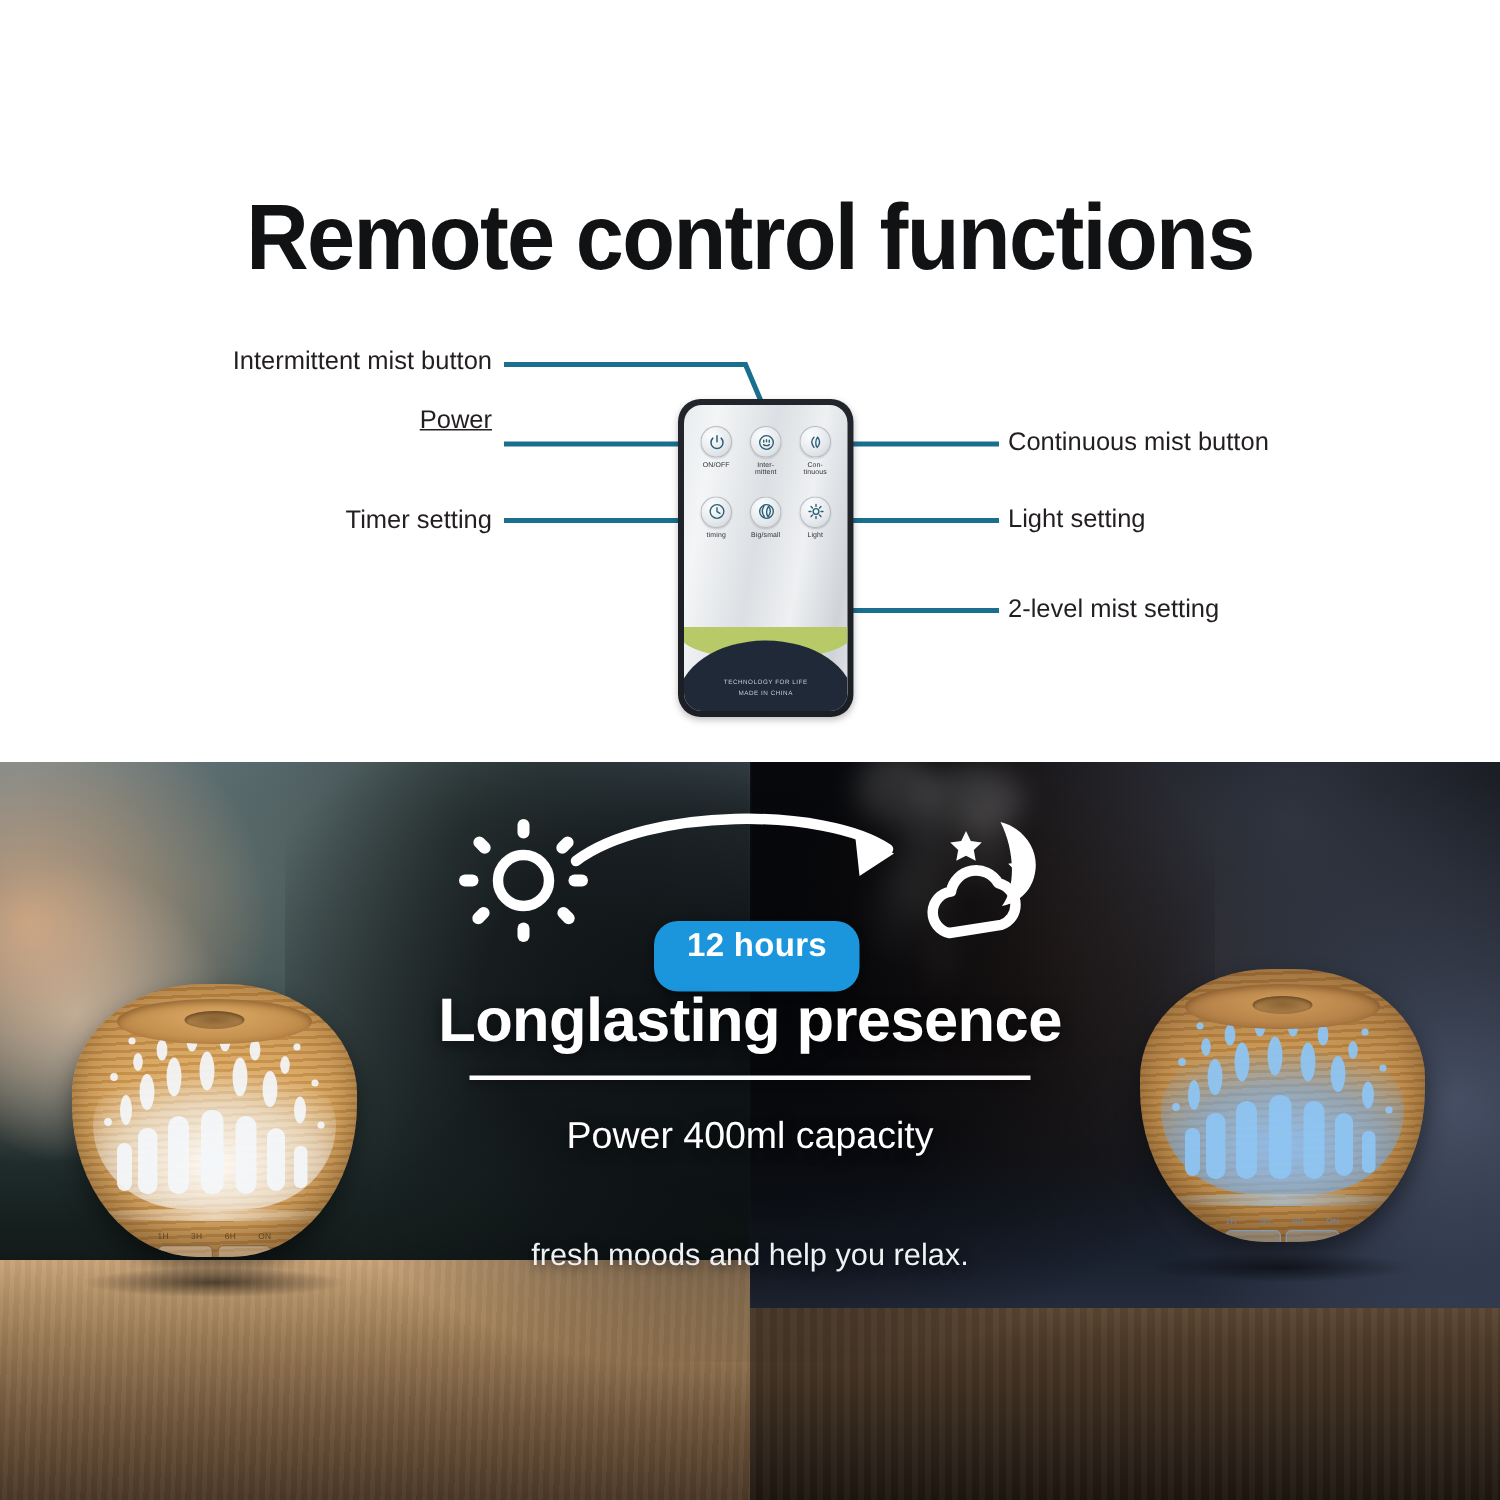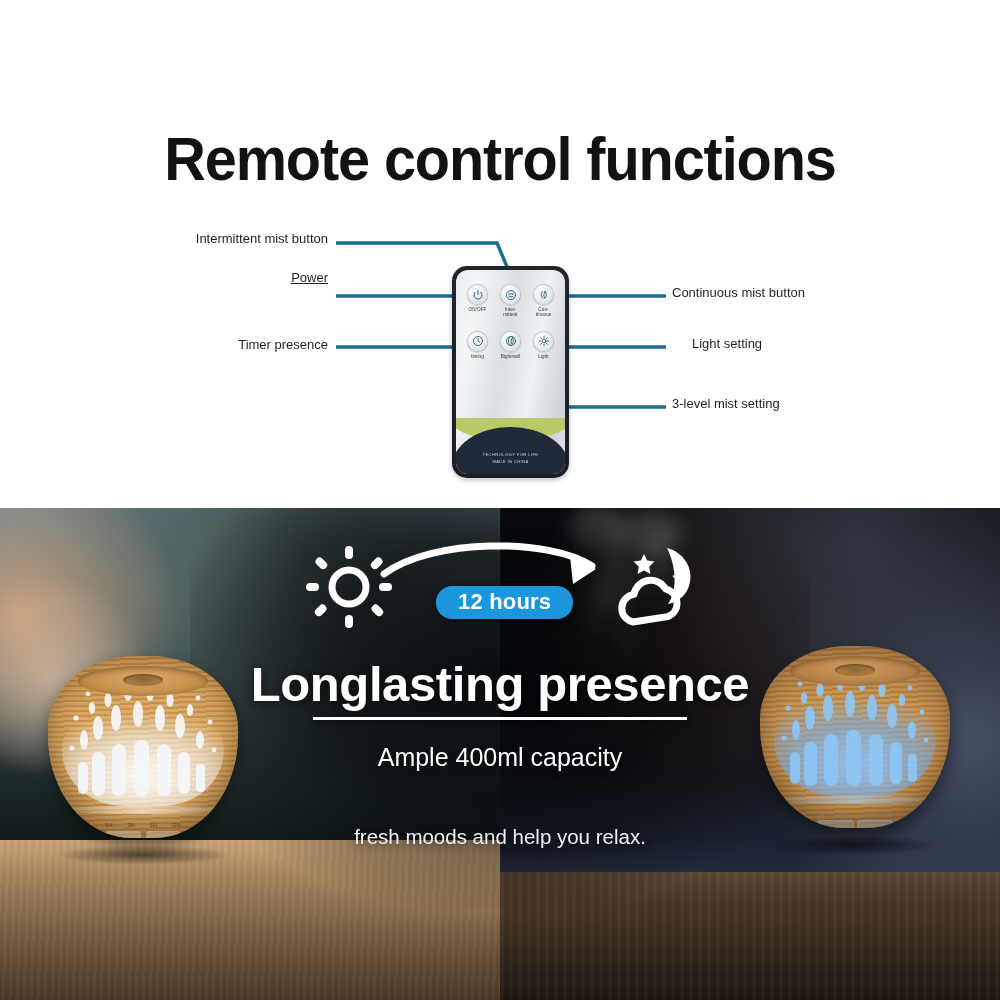--- a/index.html
+++ b/index.html
@@ -18,32 +18,32 @@
     position:absolute;left:0;top:128px;width:1000px;text-align:center;
     font-family:"Liberation Sans","DejaVu Sans",sans-serif;
     font-weight:bold;font-size:62px;letter-spacing:-1.2px;
     color:#111214;line-height:1;
     transform:scaleX(0.93);transform-origin:50% 50%;
     white-space:nowrap;
   }
 
   
   .callout-label{
-    position:absolute;font-size:13px;color:#231f20;
+    position:absolute;font-size:17px;color:#231f20;
     font-family:"Liberation Sans","DejaVu Sans",sans-serif;
     white-space:nowrap;line-height:1;font-weight:400;
   }
   .label-left{text-align:right;}
   .label-right{text-align:left;}
 
   #label-intermittent{right:672px;top:232px;}
   #label-power{right:672px;top:271px;text-decoration:underline;}
   #label-timer{right:672px;top:338px;}
   #label-continuous{left:672px;top:286px;}
-  #label-light{left:672px;top:337px;margin-left:20px;}
+  #label-light{left:672px;top:337px;}
   #label-twolevel{left:672px;top:397px;}
 
   
   #callout-svg{position:absolute;left:0;top:0;width:1000px;height:508px;}
 
   
   #remote{
     position:absolute;left:452px;top:266px;width:117px;height:212px;
     border-radius:15px;
     background:linear-gradient(180deg,#22262c 0%,#1b1f24 100%);
@@ -194,31 +194,31 @@
     background:#6d4c24;opacity:.85;
   }
   .diff-shadow{
     position:absolute;left:6px;bottom:-10px;width:178px;height:20px;border-radius:50%;
     background:radial-gradient(ellipse at 50% 50%,rgba(0,0,0,.55) 0%,rgba(0,0,0,0) 70%);
   }
   #sun-icon{position:absolute;left:306px;top:546px;}
   #moon-icon{position:absolute;left:611px;top:540px;}
   #arrow-svg{position:absolute;left:380px;top:540px;}
   #hours-badge{
-    position:absolute;left:436px;top:586px;
+    position:absolute;left:436px;top:614px;
     background:#1b96dd;color:#ffffff;border-radius:16px;
-    padding:5px 22px 6px;font-size:22px;font-weight:bold;line-height:1;
+    padding:5px 22px 20px;font-size:22px;font-weight:bold;line-height:1;
     letter-spacing:.2px;font-family:"Liberation Sans","DejaVu Sans",sans-serif;
     box-shadow:0 2px 6px rgba(0,0,0,.45);
   }
 
   
   #headline{
     position:absolute;left:0;top:660px;width:1000px;text-align:center;
-    color:#ffffff;font-weight:bold;font-size:49px;letter-spacing:-.4px;line-height:1;
+    color:#ffffff;font-weight:bold;font-size:41px;letter-spacing:-.4px;line-height:1;
     font-family:"Liberation Sans","DejaVu Sans",sans-serif;
     text-shadow:0 2px 10px rgba(0,0,0,.65);
   }
   #headline-rule{
     position:absolute;left:313px;top:717px;width:374px;height:2.5px;background:#ffffff;
     box-shadow:0 1px 6px rgba(0,0,0,.5);
   }
   #subhead{
     position:absolute;left:0;top:745px;width:1000px;text-align:center;
     color:#ffffff;font-size:25px;line-height:1;font-weight:400;
@@ -261,25 +261,25 @@
         <circle cx="465" cy="296" r="5"></circle>
         <circle cx="465" cy="347" r="5"></circle>
         <circle cx="556" cy="296" r="5"></circle>
         <circle cx="556" cy="347" r="5"></circle>
         <circle cx="508" cy="360" r="5"></circle>
       </g>
     </svg>
 
     <div class="callout-label label-left" id="label-intermittent">Intermittent mist button</div>
     <div class="callout-label label-left" id="label-power">Power</div>
-    <div class="callout-label label-left" id="label-timer">Timer presence</div>
+    <div class="callout-label label-left" id="label-timer">Timer setting</div>
 
     <div class="callout-label label-right" id="label-continuous">Continuous mist button</div>
     <div class="callout-label label-right" id="label-light">Light setting</div>
-    <div class="callout-label label-right" id="label-twolevel">3-level mist setting</div>
+    <div class="callout-label label-right" id="label-twolevel">2-level mist setting</div>
 
     <div id="remote">
       <div id="remote-face">
 
         <div id="btn-grid">
 
           <div class="btn-row row1">
             <div class="btn-cell">
               <div class="btn-circle">
                 <svg width="12" height="12" viewBox="0 0 24 24" fill="none" stroke="#2b5f78" stroke-width="2" stroke-linecap="round">
@@ -536,19 +536,19 @@
         <path d="M56 8 C72 12 82 27 79 42 C77 54 68 62 57 64 C66 52 66 28 56 8 Z"></path>
         <path d="M33 14 l3.2 6.6 7.3 1 -5.3 5.1 1.3 7.2 -6.5 -3.4 -6.5 3.4 1.3 -7.2 -5.3 -5.1 7.3 -1 Z"></path>
         <path d="M69 30 l2.4 5 5.5 .8 -4 3.9 .9 5.4 -4.8 -2.6 -4.9 2.6 1 -5.4 -4 -3.9 5.5 -.8 Z"></path>
       </g>
       <path d="M22 82 a14 14 0 0 1 1 -27.6 a17 17 0 0 1 31.5 -5.6 a15 15 0 0 1 11.5 14.6 a14 14 0 0 1 -9.5 13.2 z" fill="none" stroke="#ffffff" stroke-width="7" stroke-linejoin="round"></path>
     </svg>
   </div>
 
   <div id="headline">Longlasting presence</div>
   <div id="headline-rule"></div>
-  <div id="subhead">Ample 400ml capacity</div>
+  <div id="subhead">Power 400ml capacity</div>
   <div id="body-text">
     <br>
     <span>fresh moods and help you relax.</span>
   </div>
 
 </div>
 
 </body></html>

